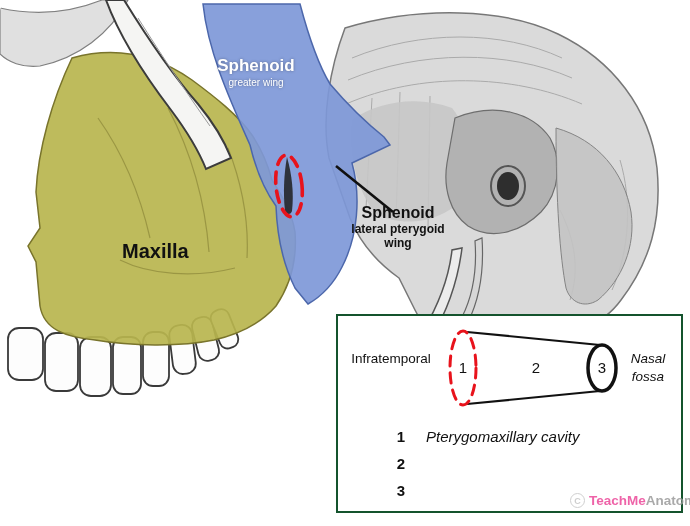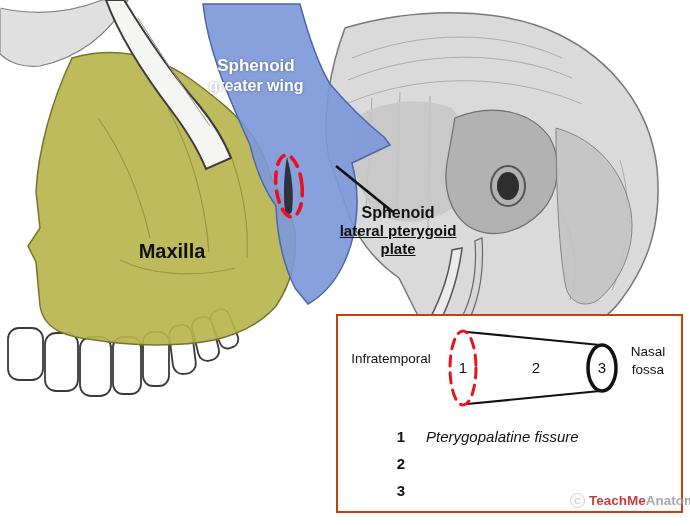--- a/index.html
+++ b/index.html
@@ -6,55 +6,55 @@
   .canvas {
     position:relative; width:690px; height:526px; background:#ffffff;
     overflow:hidden; font-family:"Liberation Sans", sans-serif; color:#111;border-radius:12px;
   }
   .art { position:absolute; left:0; top:0; }
 
   .lbl { position:absolute; }
   .lbl-sgw { left:193px; top:56px; width:126px; text-align:center; color:#fff;
              text-shadow:0 0 3px rgba(0,0,0,.35); }
   .lbl-sgw .t1 { font-size:17px; font-weight:bold; }
-  .lbl-sgw .t2 { font-size:16px; font-weight:bold; margin-top:1px; }
+  .lbl-sgw .t2 { font-size:10px; font-weight:normal; margin-top:1px; }
 
-  .lbl-maxilla { left:122px; top:240px; width:100px; text-align:center;
+  .lbl-maxilla { left:122px; top:240px; width:100px; 
                  font-size:20px; font-weight:bold; }
 
   .lbl-slpp { left:336px; top:204px; width:124px; text-align:center; }
   .lbl-slpp .t1 { font-size:16px; font-weight:bold; }
-  .lbl-slpp .t2 { font-size:15px; font-weight:bold; line-height:1.2;text-decoration:underline; }
+  .lbl-slpp .t2 { font-size:12px; font-weight:bold; line-height:1.2; }
 
   .inset {
     position:absolute; left:336px; top:314px; width:347px; height:199px;
-    background:#fff; border:2px solid #c2410c; box-sizing:border-box;
+    background:#fff; border:2px solid #14532d; box-sizing:border-box;
   }
   .inset .funnel { position:absolute; left:0; top:0; }
   .side-label { position:absolute; font-size:13.5px; text-align:center; line-height:1.3; }
   .left-label  { left:0px;  top:34px; width:106px; }
-  .right-label { left:279px; top:27px; width:62px; }
+  .right-label { left:279px; top:34px; width:62px;font-style:italic; }
   .fn { position:absolute; width:22px; height:18px; line-height:18px;
         text-align:center; font-size:15px; }
   .fn1 { left:114px; top:43px; }
   .fn2 { left:187px; top:43px; }
   .fn3 { left:253px; top:43px; }
 
   .legend { position:absolute; left:52px; top:107px; }
   .lrow { display:flex; align-items:center; height:27px; font-size:15px; }
   .lnum { width:22px; font-weight:bold; text-align:center; }
   .ltxt { margin-left:14px; }
   .italic { font-style:italic; }
 
   .watermark { position:absolute; left:570px; top:493px; display:flex;
                align-items:center; gap:4px; opacity:.85; font-size:13.5px; }
   .cc { width:15px; height:15px; border:1.6px solid #c6c6c6; border-radius:50%;
         color:#c6c6c6; font-size:9px; font-weight:bold; display:flex;
         align-items:center; justify-content:center; box-sizing:border-box; }
-  .wm1 { color:#b91c1c; font-weight:bold;margin-top:42px; }
+  .wm1 { color:#ec4899; font-weight:bold;margin-top:42px; }
   .wm2 { color:#9b9b9b; font-weight:bold; }
 </style>
 </head>
 <body>
 
 <div class="canvas">
 
   <svg class="art" width="690" height="526" viewBox="0 0 690 526">
 
     <path d="M 345 28 C 420 6, 505 8, 558 34 C 612 60, 650 108, 657 168 C 662 220, 650 262, 621 300 C 602 326, 572 336, 548 320 C 523 341, 491 339, 471 318 C 452 336, 426 333, 415 310 L 399 278 C 378 263, 360 243, 350 218 L 329 158 C 321 118, 330 68, 345 28 Z" fill="#dadada" stroke="#777" stroke-width="1.5"></path>
@@ -118,21 +118,21 @@
   <div class="lbl lbl-sgw">
     <div class="t1">Sphenoid</div>
     <div class="t2">greater wing</div>
   </div>
 
   <div class="lbl lbl-maxilla">Maxilla</div>
 
   <div class="lbl lbl-slpp">
     <div class="t1">Sphenoid</div>
     <div class="t2">lateral pterygoid</div>
-    <div class="t2">plate</div>
+    <div class="t2">wing</div>
   </div>
 
   <div class="inset">
     <svg class="funnel" width="343" height="195" viewBox="0 0 343 195">
       <line x1="129" y1="16" x2="262" y2="29" stroke="#111" stroke-width="2.2"></line>
       <line x1="129" y1="88" x2="262" y2="75" stroke="#111" stroke-width="2.2"></line>
       <ellipse cx="125" cy="52" rx="13" ry="37" fill="none" stroke-width="3" stroke-dasharray="10 7" stroke-linecap="round" stroke="#e8131c"></ellipse>
       <ellipse cx="264" cy="52" rx="14" ry="23" fill="#ffffff" stroke="#111" stroke-width="3.5"></ellipse>
     </svg>
 
@@ -144,21 +144,21 @@
       <div>fossa</div>
     </div>
 
     <div class="fn fn1">1</div>
     <div class="fn fn2">2</div>
     <div class="fn fn3">3</div>
 
     <div class="legend">
       <div class="lrow">
         <span class="lnum">1</span>
-        <span class="ltxt italic">Pterygopalatine fissure</span>
+        <span class="ltxt italic">Pterygomaxillary cavity</span>
       </div>
       <div class="lrow">
         <span class="lnum">2</span>
       </div>
       <div class="lrow">
         <span class="lnum">3</span>
       </div>
     </div>
   </div>
 

